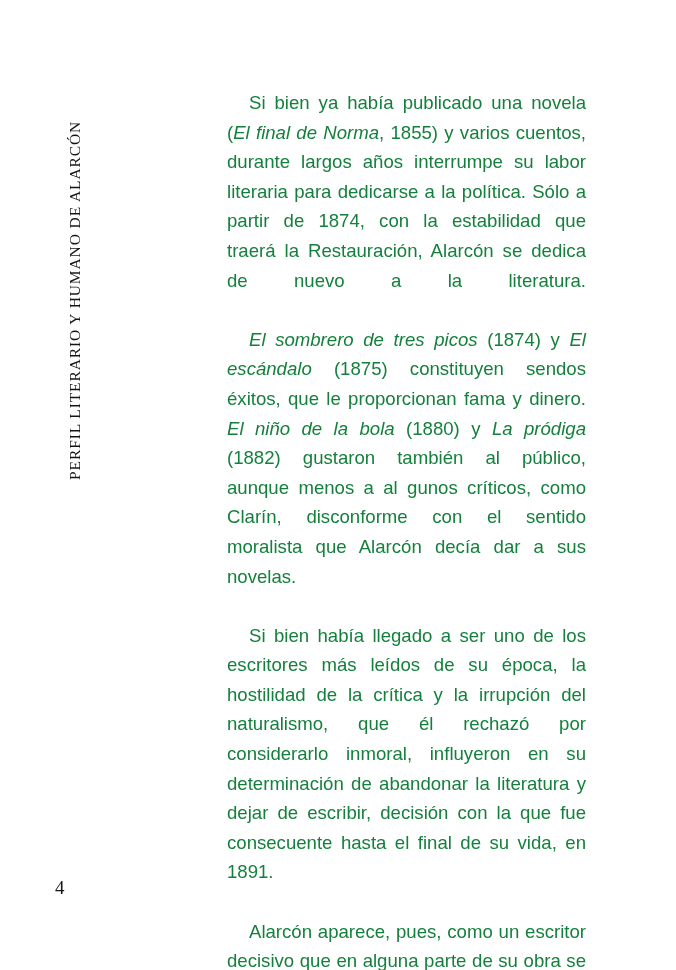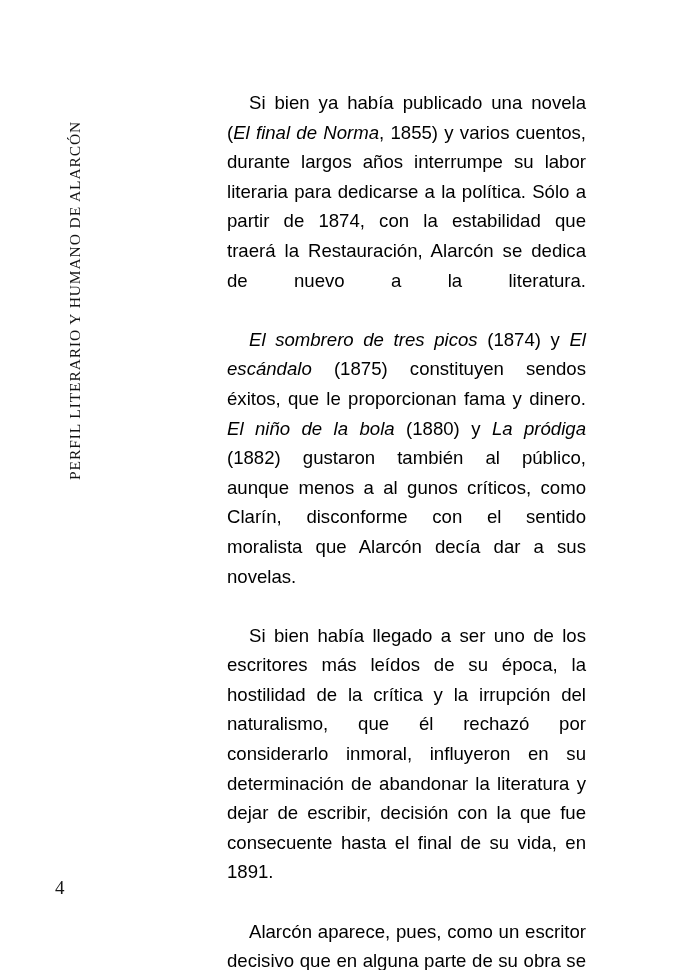--- a/index.html
+++ b/index.html
@@ -51,21 +51,21 @@
     position: absolute;
     left: 227px;
     top: 88px;
     width: 359px;
   }
 
   .body-paragraph {
     margin: 0;
     font-size: 18.6px;
     line-height: 29.6px;
-    color: #000000;
+    color: #15803d;
     text-align: justify;
     text-justify: inter-word;
     text-indent: 22px;
     word-spacing: 0.1px;
     hyphens: none;
   }
 
   .body-paragraph i,
   .body-paragraph em {
     font-style: italic;

